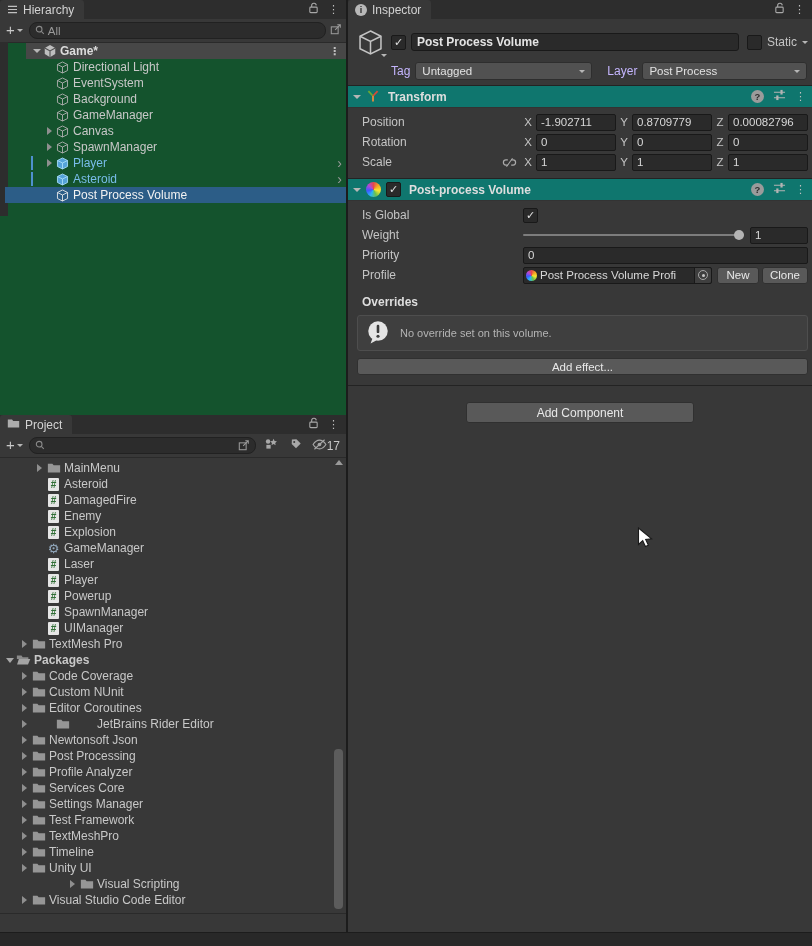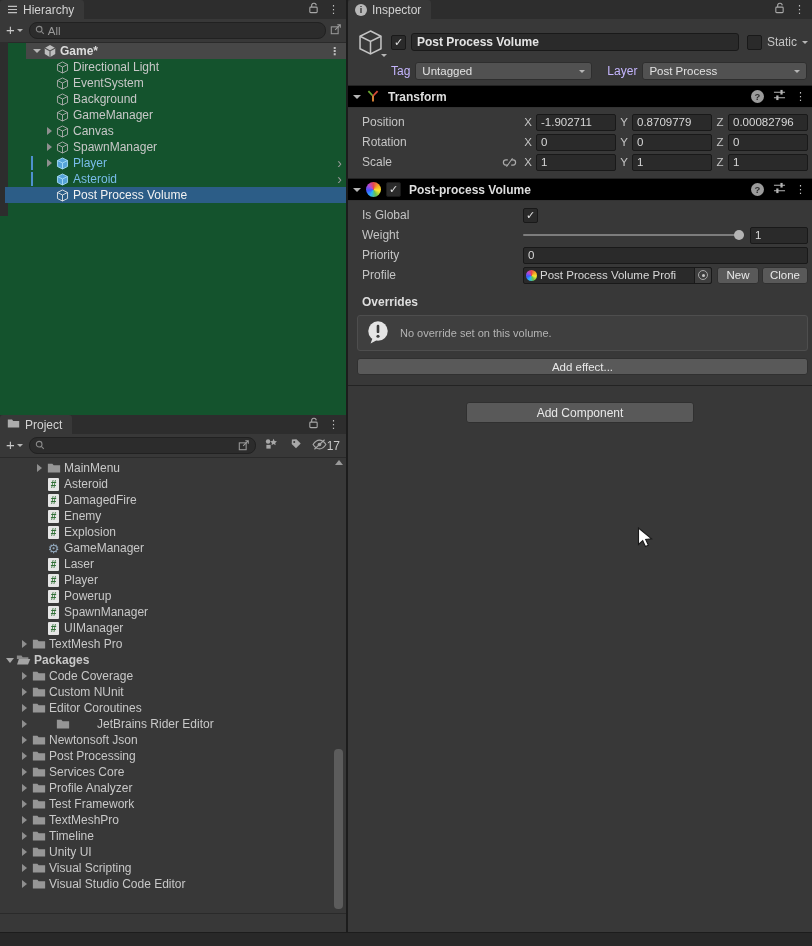--- a/index.html
+++ b/index.html
@@ -68,21 +68,21 @@
     display:flex;align-items:center;justify-content:center;flex:none;color:#E2E2E2;font-size:11px;line-height:1;}
   .namefield{flex:1;height:16px;background:#2A2A2A;border:1px solid #191919;border-radius:3px;
     color:#E4E4E4;font-weight:bold;font-size:12px;font-family:inherit;padding:0 5px;outline:none;}
   .static-wrap{display:flex;align-items:center;gap:5px;flex:none;padding-left:3px;color:#C4C4C4;}
   .go-row2{display:flex;align-items:center;gap:5px;margin-top:5px;padding-left:37px;}
   .ddlabel{color:#c4b5fd;flex:none;}
   .dropdown{height:16px;background:#515151;border:1px solid #2E2E2E;border-radius:3px;
     display:flex;align-items:center;justify-content:space-between;padding:0 6px;color:#E2E2E2;font-size:11.5px;}
   .dd-tag{width:163px;}
   .dd-layer{flex:1;margin-right:1px;}
-  .comp-header{height:21px;background:#000000;border-top:1px solid #232323;border-bottom:1px solid #333333;
+  .comp-header{height:21px;background:#0f766e;border-top:1px solid #232323;border-bottom:1px solid #333333;
     display:flex;align-items:center;gap:5px;padding:0 6px 0 5px;}
   .comp-header .title{font-weight:bold;color:#DEDEDE;margin-left:3px;}
   .comp-header .right{margin-left:auto;display:flex;align-items:center;gap:9px;}
   .help-ic{width:13px;height:13px;border-radius:50%;background:#9B9B9B;color:#2E2E2E;font-size:9.5px;
     font-weight:bold;display:flex;align-items:center;justify-content:center;}
   .irow{display:flex;align-items:center;height:20px;padding:0 4px 0 14px;}
   .ilabel{width:161px;flex:none;color:#C4C4C4;display:flex;align-items:center;justify-content:space-between;}
   .ilabel .linkic{margin-right:6px;display:flex;}
   .axes{flex:1;display:flex;align-items:center;gap:3px;}
   .axes .ax{width:10px;text-align:center;color:#C4C4C4;flex:none;font-size:11.5px;}
@@ -523,32 +523,43 @@
         </div>
         <div class="prow" style="padding-left: 19px;">
           <span class="fold">
             <span class="tri-r"></span>
           </span>
           <span class="icon">
             <svg width="14" height="12" viewBox="0 0 16 13">
               <path d="M1 1.5h5.2l1.4 1.8H15v8.2H1Z" fill="#969696"></path>
             </svg>
           </span>
+          <span class="lbl">Profile Analyzer</span>
+        </div>
+        <div class="prow" style="padding-left: 19px;">
+          <span class="fold">
+            <span class="tri-r"></span>
+          </span>
+          <span class="icon">
+            <svg width="14" height="12" viewBox="0 0 16 13">
+              <path d="M1 1.5h5.2l1.4 1.8H15v8.2H1Z" fill="#969696"></path>
+            </svg>
+          </span>
           <span class="lbl">Services Core</span>
         </div>
         <div class="prow" style="padding-left: 19px;">
           <span class="fold">
             <span class="tri-r"></span>
           </span>
           <span class="icon">
             <svg width="14" height="12" viewBox="0 0 16 13">
               <path d="M1 1.5h5.2l1.4 1.8H15v8.2H1Z" fill="#969696"></path>
             </svg>
           </span>
-          <span class="lbl">Profile Analyzer</span>
+          <span class="lbl">Settings Manager</span>
         </div>
         <div class="prow" style="padding-left: 19px;">
           <span class="fold">
             <span class="tri-r"></span>
           </span>
           <span class="icon">
             <svg width="14" height="12" viewBox="0 0 16 13">
               <path d="M1 1.5h5.2l1.4 1.8H15v8.2H1Z" fill="#969696"></path>
             </svg>
           </span>
@@ -580,21 +591,21 @@
           <span class="fold">
             <span class="tri-r"></span>
           </span>
           <span class="icon">
             <svg width="14" height="12" viewBox="0 0 16 13">
               <path d="M1 1.5h5.2l1.4 1.8H15v8.2H1Z" fill="#969696"></path>
             </svg>
           </span>
           <span class="lbl">Unity UI</span>
         </div>
-        <div class="prow" style="padding-left: 19px;">
+        <div class="prow" style="padding-left: 19px; margin-left: 48px;">
           <span class="fold">
             <span class="tri-r"></span>
           </span>
           <span class="icon">
             <svg width="14" height="12" viewBox="0 0 16 13">
               <path d="M1 1.5h5.2l1.4 1.8H15v8.2H1Z" fill="#969696"></path>
             </svg>
           </span>
           <span class="lbl">Visual Scripting</span>
         </div>

